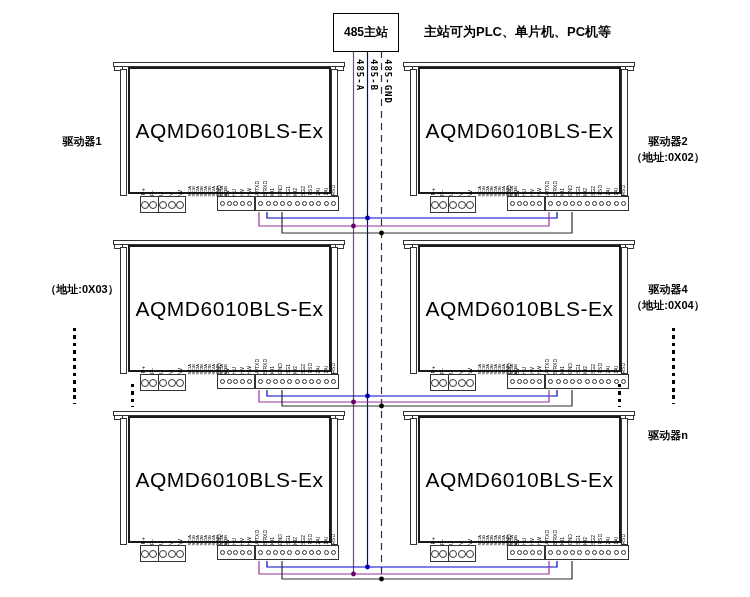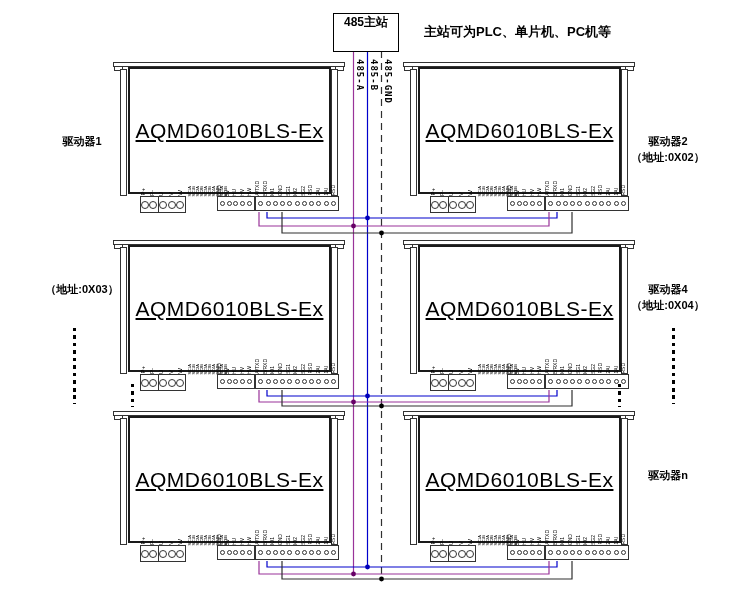--- a/index.html
+++ b/index.html
@@ -1,21 +1,21 @@
 <!DOCTYPE html>
 <html style="--busA: #993399; --busB: #0000cc; --busG: #303030; --busAd: #660066; --busBd: #0000bb; --busGd: #000000;"><head>
 <meta charset="utf-8">
 <style>
   html,body{margin:0;padding:0;background:#fff;}
   .canvas{position:relative;width:750px;height:597px;background:#fff;overflow:hidden;
           font-family:"Liberation Sans","DejaVu Sans",sans-serif;color:#000;}
 
   
   .master{position:absolute;left:333px;top:13px;width:64px;height:37px;border:1.5px solid #000;
-          display:flex;justify-content:center;font-size:12px;font-weight:bold;
+          display:flex;align-items:center;justify-content:center;font-size:12px;font-weight:bold;
           background:#fff;z-index:4;}
   .note{position:absolute;left:424px;top:23px;font-size:13px;font-weight:bold;z-index:4;white-space:nowrap;}
 
   
   .buslbl{position:absolute;writing-mode:vertical-rl;text-orientation:mixed;
           font-family:"DejaVu Sans Mono",monospace;font-size:9px;font-weight:bold;
           letter-spacing:1px;z-index:4;background:#fff;line-height:1;}
   .bla{left:355px;top:59px;}
   .blb{left:369px;top:59px;}
   .blg{left:383px;top:59px;}
@@ -26,21 +26,21 @@
   .d2{left:110px;top:240px;} .d3{left:400px;top:240px;}
   .d4{left:110px;top:411px;} .d5{left:400px;top:411px;}
 
   .driver *{box-sizing:border-box;}
   .bar {position:absolute;left:3px;top:0;width:232px;height:5px;border:1px solid #333;background:#fff;}
   .ear {position:absolute;top:5px;width:9px;height:4px;border:1px solid #333;border-top:none;background:#fff;}
   .ear.l{left:4px;} .ear.r{left:225px;}
   .post{position:absolute;top:7px;width:7px;height:127px;border:1px solid #333;background:#fff;}
   .post.l{left:10px;} .post.r{left:221px;}
   .bodybox{position:absolute;left:18px;top:5px;width:203px;height:127px;border:2px solid #1a1a1a;
-           background:#fff;display:flex;align-items:center;justify-content:center;text-decoration:underline;}
+           background:#fff;display:flex;align-items:center;justify-content:center;}
   .model{font-size:21px;letter-spacing:.5px;}
 
   
   .lblrow{position:absolute;top:119px;height:15px;display:flex;align-items:flex-end;z-index:3;}
   .lblrow.power {left:30px;width:46px;}
   .lblrow.config{left:78px;width:28px;}
   .lblrow.hall  {left:107px;width:38px;}
   .lblrow.signal{left:145px;width:84px;}
   .tl{flex:1 1 0;display:flex;justify-content:center;writing-mode:vertical-rl;text-orientation:mixed;
       transform:rotate(180deg);font-size:5px;line-height:1;white-space:nowrap;overflow:visible;}
@@ -58,21 +58,21 @@
   .sigblk {left:145px;width:84px;height:15px;}
   .circ{display:block;border:1px solid #333;border-radius:50%;background:#fff;}
   .circ.big{width:8px;height:8px;}
   .circ.sm{width:5px;height:5px;}
 
   
   .slabel{position:absolute;width:132px;text-align:center;font-size:11px;font-weight:bold;
           line-height:1.45;z-index:4;white-space:nowrap;}
   .L0{left:16px;top:134px;}  .L1{left:602px;top:134px;}
   .L2{left:16px;top:282px;}  .L3{left:602px;top:282px;}
-  .L4{left:16px;top:422px;}  .L5{left:602px;top:428px;margin-top:40px;}
+  .L4{left:16px;top:422px;}  .L5{left:602px;top:428px;}
 
   
   .edots{position:absolute;width:3px;z-index:4;
          background:repeating-linear-gradient(to bottom,#000 0 3.5px,transparent 3.5px 7.5px);}
   .e0{left:73px;top:328px;height:76px;}
   .e1{left:131px;top:384px;height:23px;}
   .e2{left:672px;top:328px;height:76px;}
   .e3{left:618px;top:384px;height:23px;}
 
   

